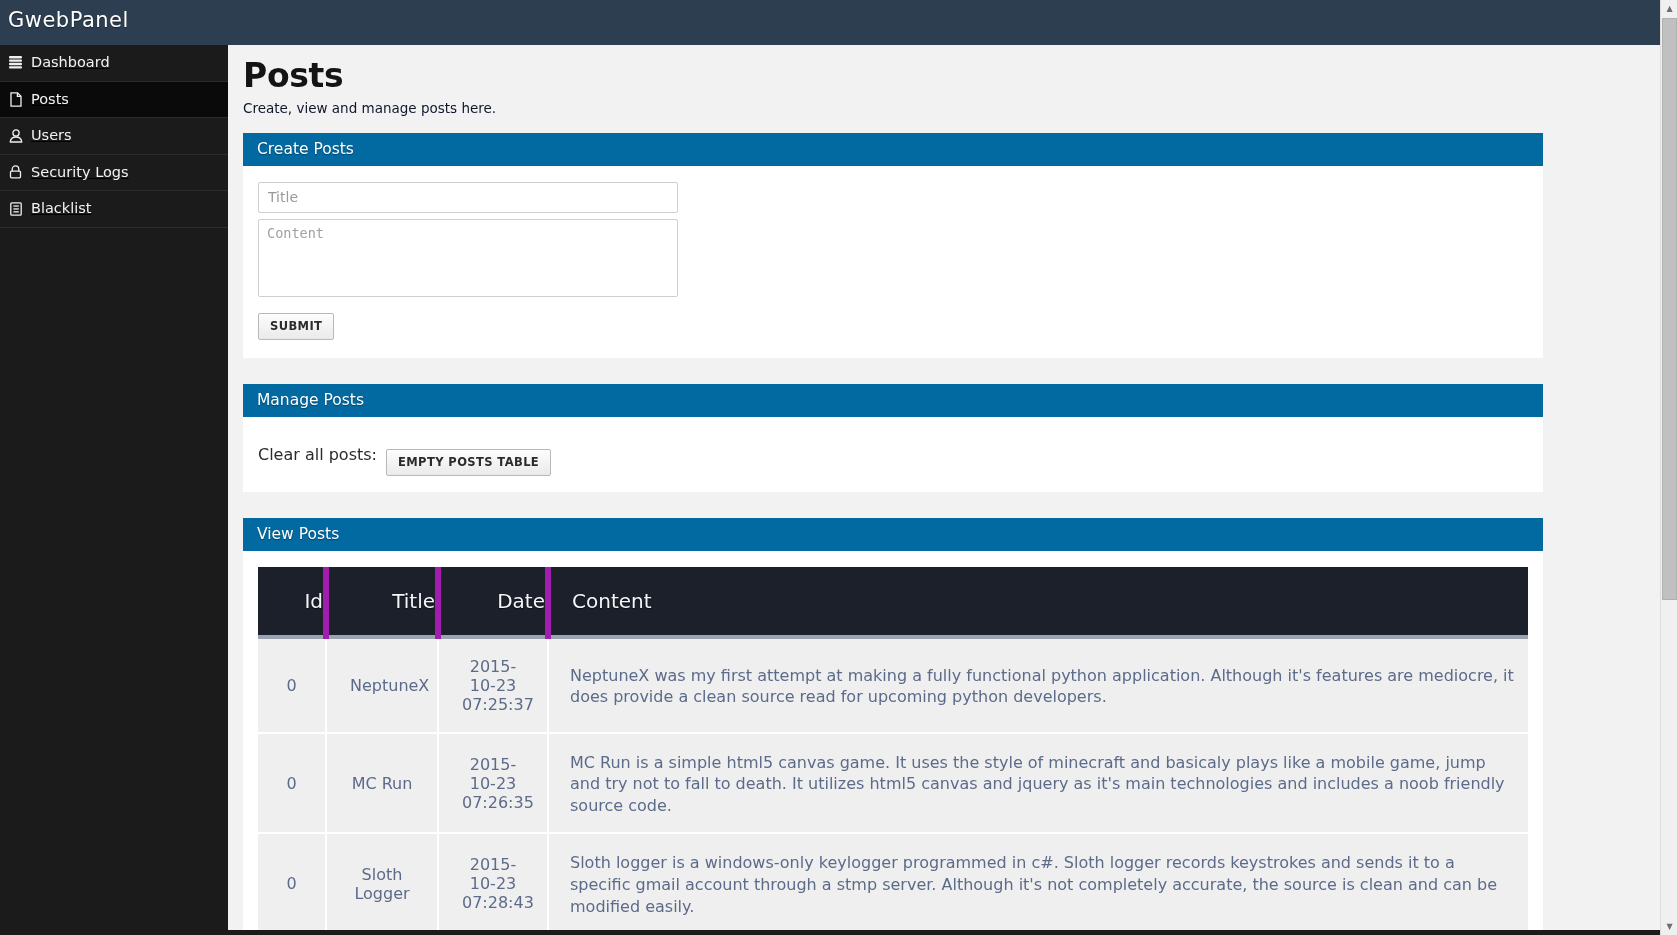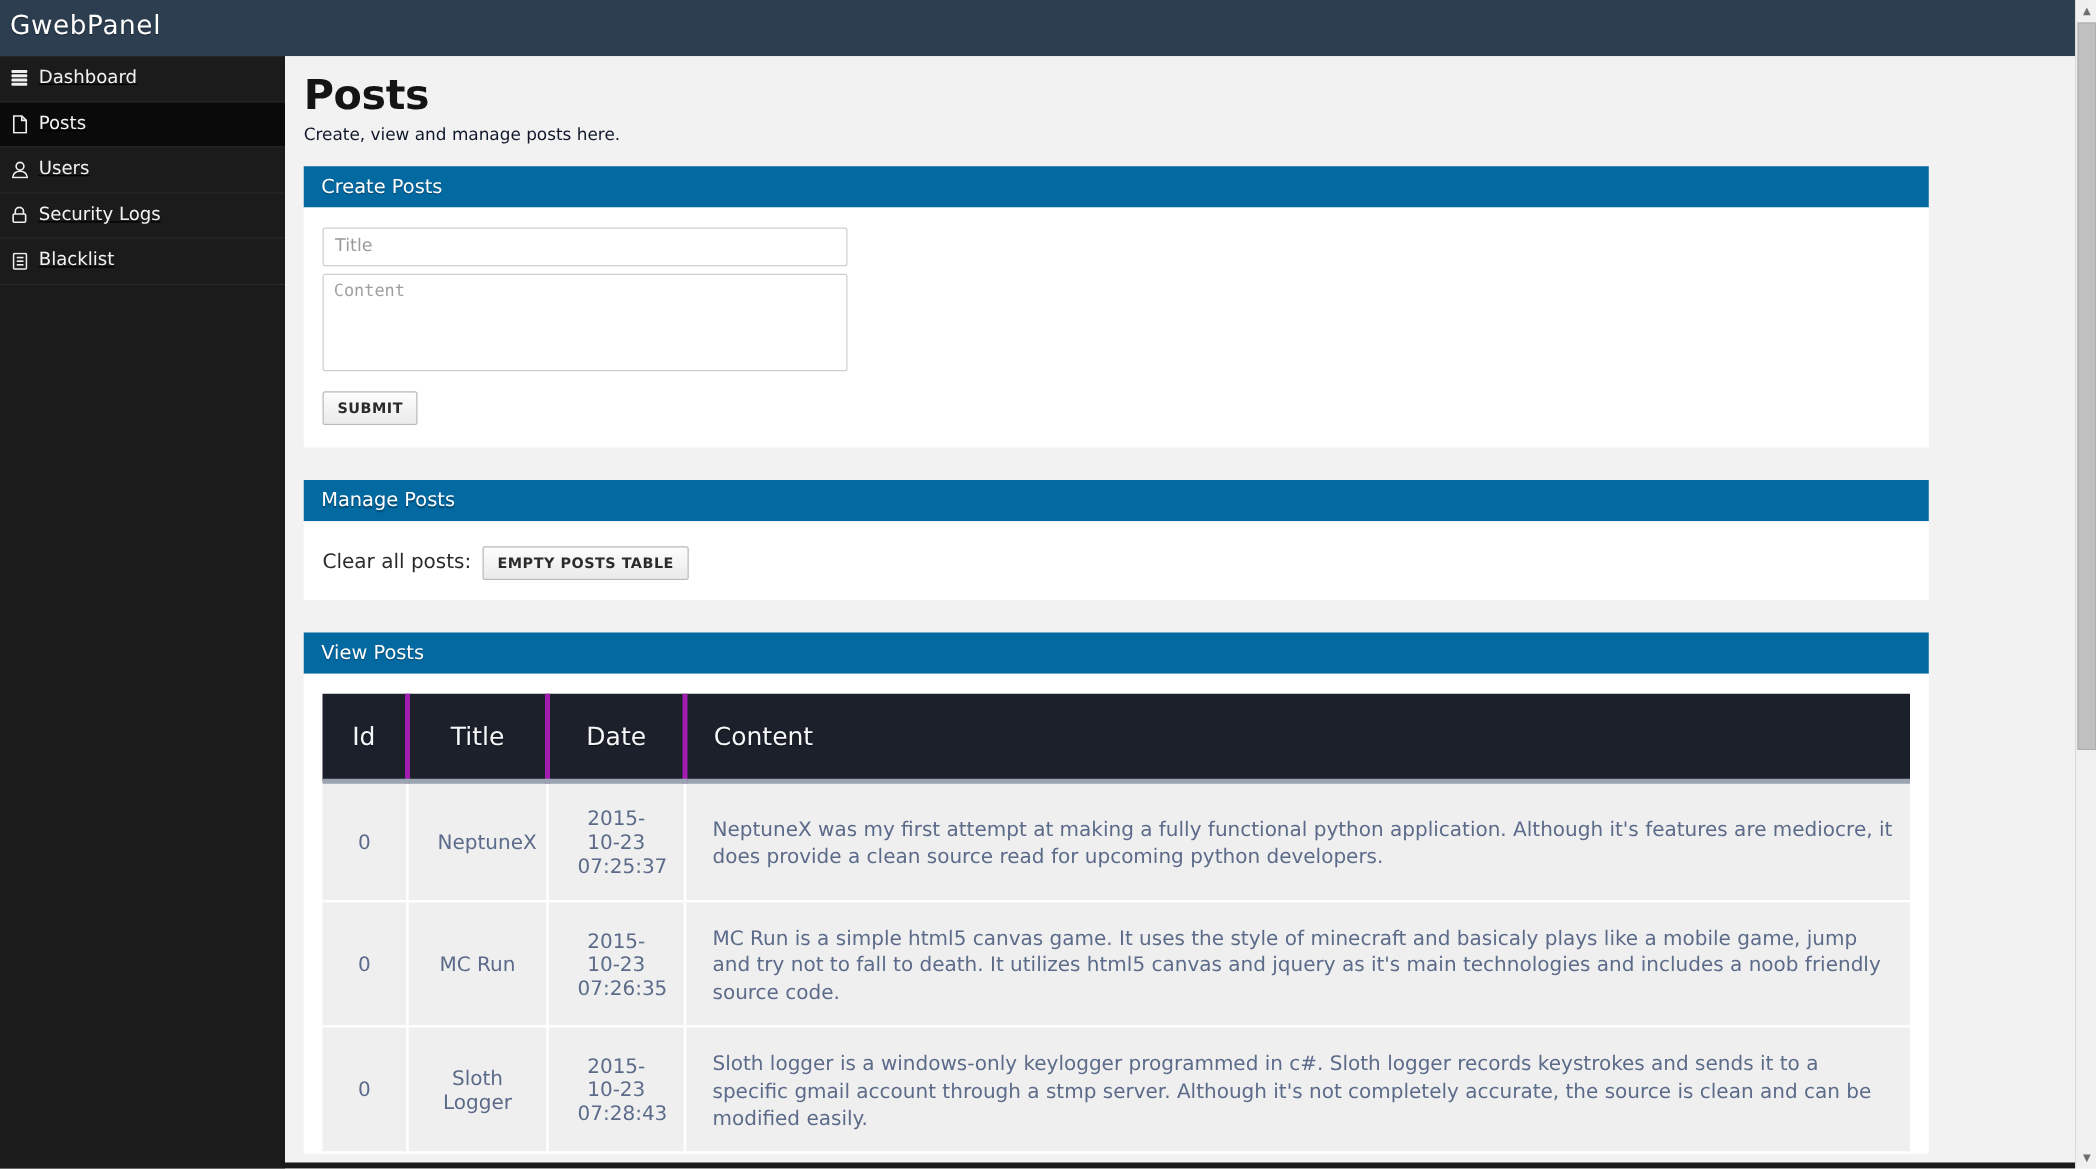--- a/index.html
+++ b/index.html
@@ -136,21 +136,21 @@
     font-size: 11.5px;
     font-weight: bold;
     letter-spacing: 0.4px;
     color: #2b2b2b;
     background: linear-gradient(#fdfdfd, #eaeaea);
     border: 1px solid #b9b9b9;
     border-radius: 2px;
     cursor: pointer;
     font-family: "DejaVu Sans", sans-serif;
   }
-  .btn.inline { margin-top: 4px; vertical-align: middle; }
+  .btn.inline { margin-top: 16px; vertical-align: middle; }
 
   .clear-row {
     display: flex;
     align-items: center;
     gap: 9px;
     font-size: 16px;
     color: #2b2b2b;
   }
 
   
@@ -158,23 +158,23 @@
   table.posts {
     border-collapse: collapse;
     width: 1270px;
     table-layout: fixed;
   }
   table.posts thead th {
     background: #1b202b;
     color: #f4f6f8;
     font-size: 20px;
     font-weight: normal;
-    text-align: center;
+    text-align: right;
     padding: 22px 0 22px 0;
-    border-right: 4px solid #a21caf;
+    border-right: 6px solid #a21caf;
     border-bottom: 4px solid #9aa4b1;
     text-shadow: 0 1px 1px rgba(0,0,0,.6);
   }
   table.posts thead th.col-content {
     text-align: left;
     padding-left: 21px;
     border-right: none;
   }
   table.posts tbody td {
     background: #efefef;

